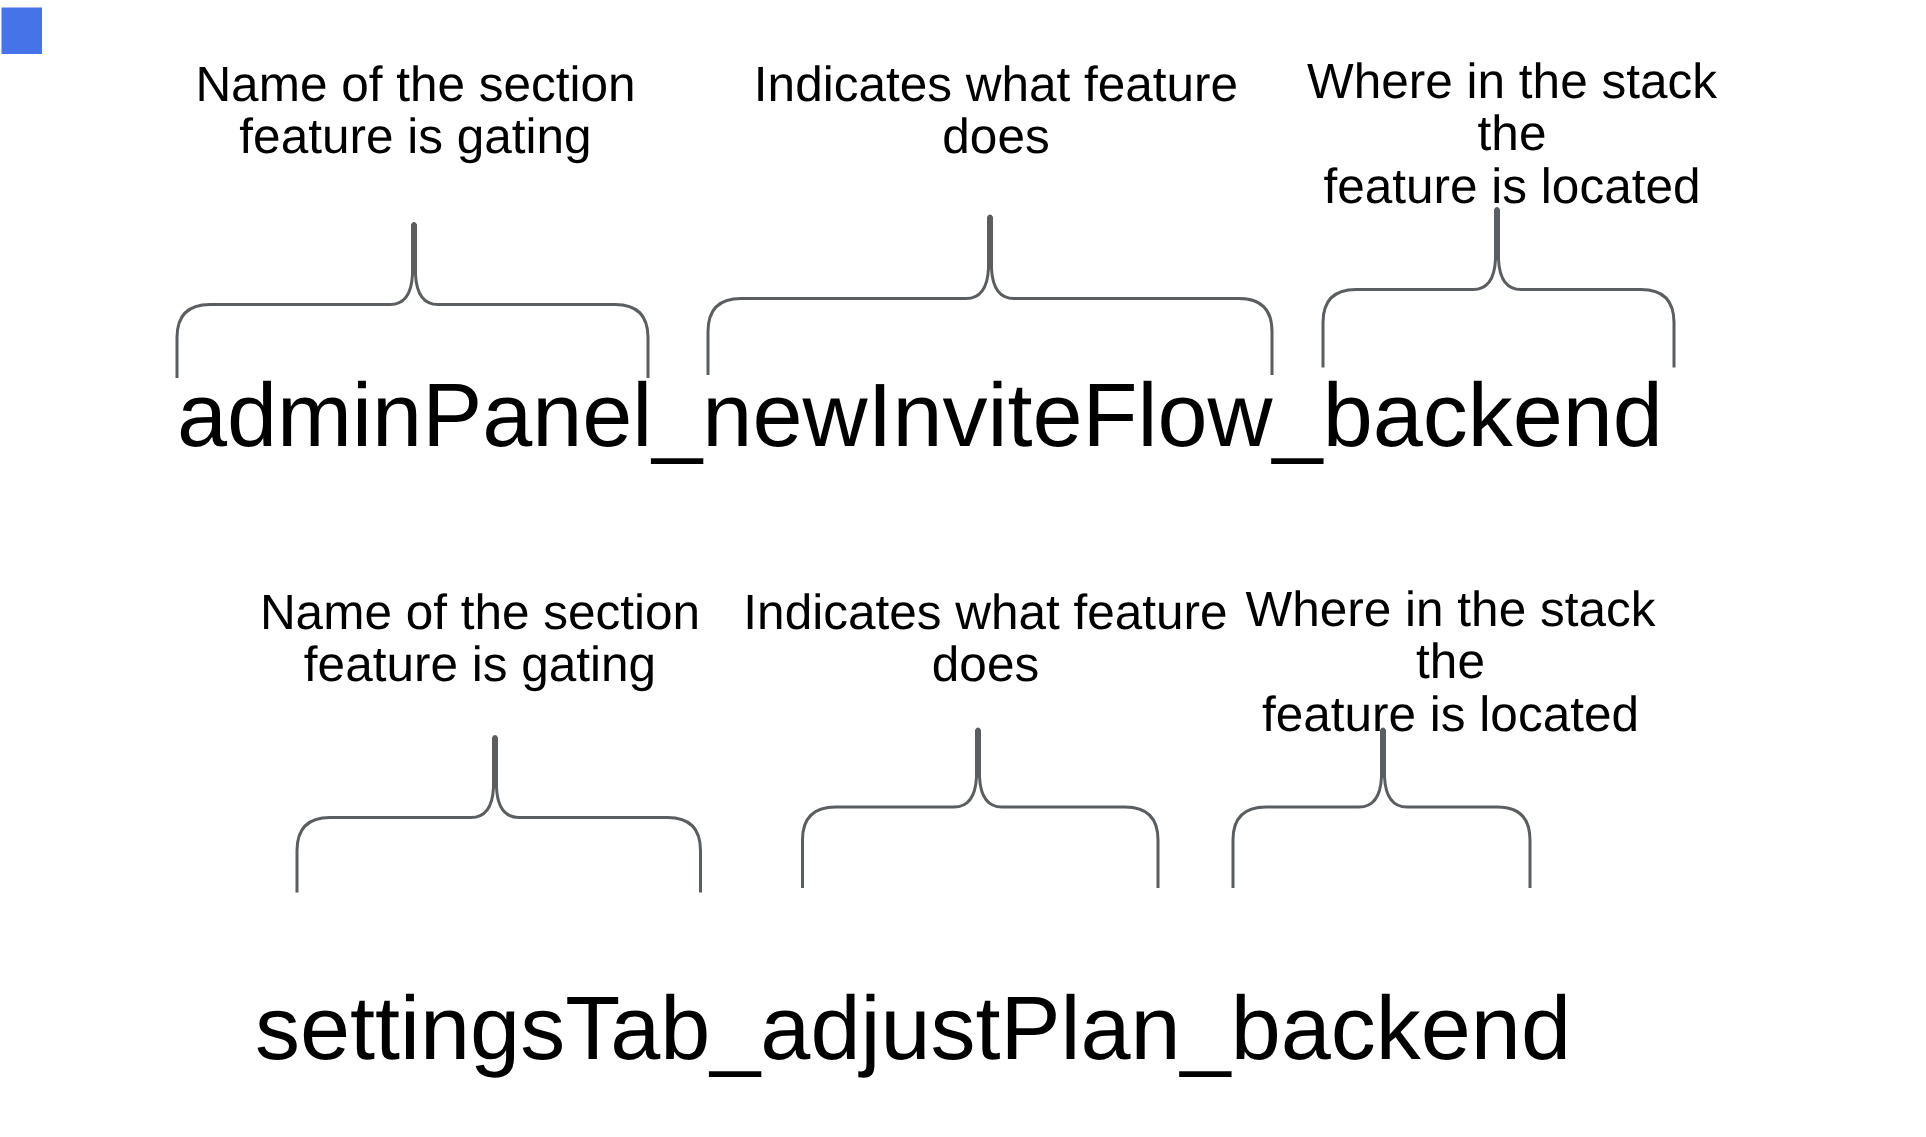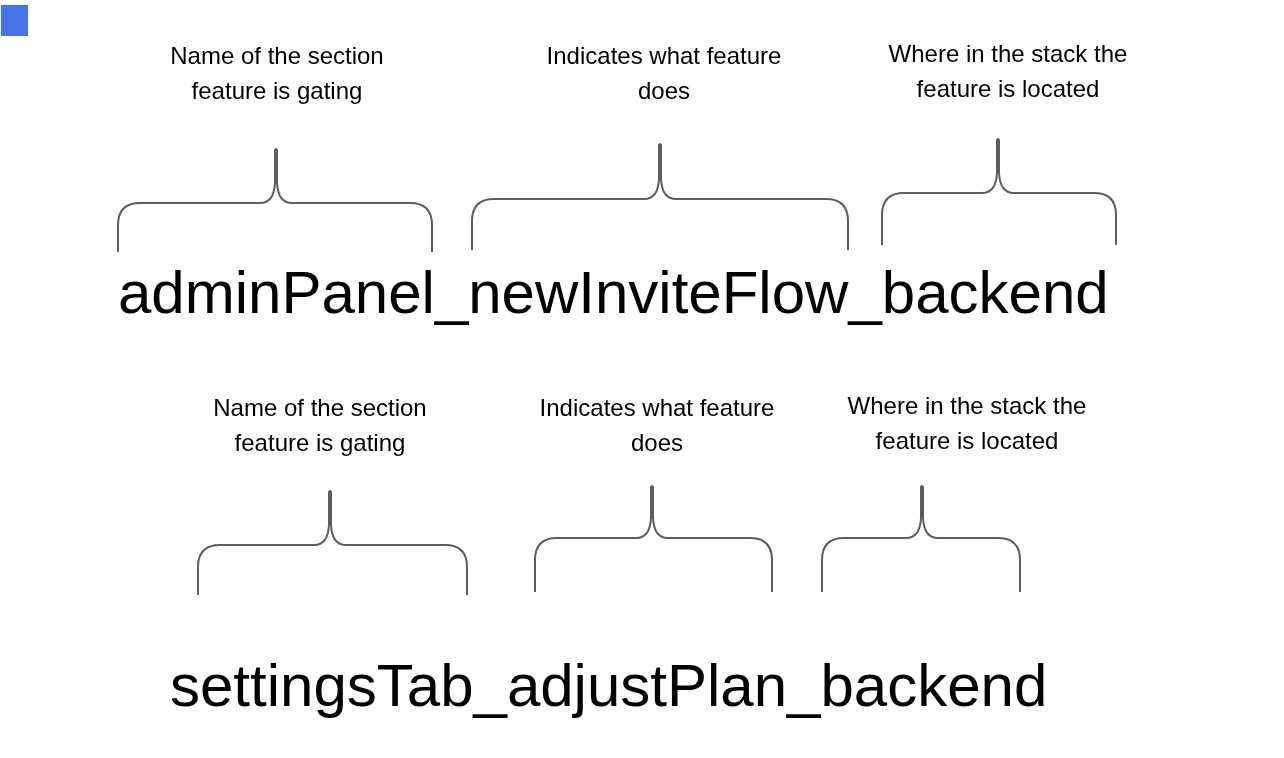--- a/index.html
+++ b/index.html
@@ -17,21 +17,21 @@
     left: 1px;
     top: 5px;
     width: 27px;
     height: 31px;
     background: #4673e7;
   }
   .label {
     position: absolute;
     transform: translateX(-50%);
     text-align: center;
-    font-size: 24px;
+    font-size: 33px;
     line-height: 35px;
     color: #000000;
     white-space: pre-line;
   }
   .flag {
     position: absolute;
     font-size: 60px;
     line-height: 70px;
     color: #000000;
     white-space: nowrap;
@@ -71,16 +71,16 @@
 
   <svg class="braces" width="1284" height="758" viewBox="0 0 1284 758">
     <path class="brace" d="M118,252 L118,225 Q118,203 140,203 L260,203 Q274,203 275,183 L275,150 Q276,148 277,150 L277,183 Q278,203 292,203 L410,203 Q432,203 432,225 L432,252"></path>
     <path class="brace" d="M472,250 L472,221 Q472,199 494,199 L644,199 Q658,199 659,179 L659,145 Q660,143 661,145 L661,179 Q662,199 676,199 L826,199 Q848,199 848,221 L848,250"></path>
     <path class="brace" d="M882,245 L882,215 Q882,193 904,193 L982,193 Q996,193 997,173 L997,140 Q998,138 999,140 L999,173 Q1000,193 1014,193 L1094,193 Q1116,193 1116,215 L1116,245"></path>
     <path class="brace" d="M198,595 L198,567 Q198,545 220,545 L314,545 Q328,545 329,525 L329,492 Q330,490 331,492 L331,525 Q332,545 346,545 L445,545 Q467,545 467,567 L467,595"></path>
     <path class="brace" d="M535,592 L535,560 Q535,538 557,538 L636,538 Q650,538 651,518 L651,487 Q652,485 653,487 L653,518 Q654,538 668,538 L750,538 Q772,538 772,560 L772,592"></path>
     <path class="brace" d="M822,592 L822,560 Q822,538 844,538 L906,538 Q920,538 921,518 L921,487 Q922,485 923,487 L923,518 Q924,538 938,538 L998,538 Q1020,538 1020,560 L1020,592"></path>
   </svg>
 
-  <div class="flag" style="left:118px; top:258px;">adminPanel_newInviteFlow_backend</div>
+  <div class="flag" style="left:118px; top:242px;">adminPanel_newInviteFlow_backend</div>
   <div class="flag" style="left:170px; top:651px;">settingsTab_adjustPlan_backend</div>
 
 </div>
 
 </body></html>

